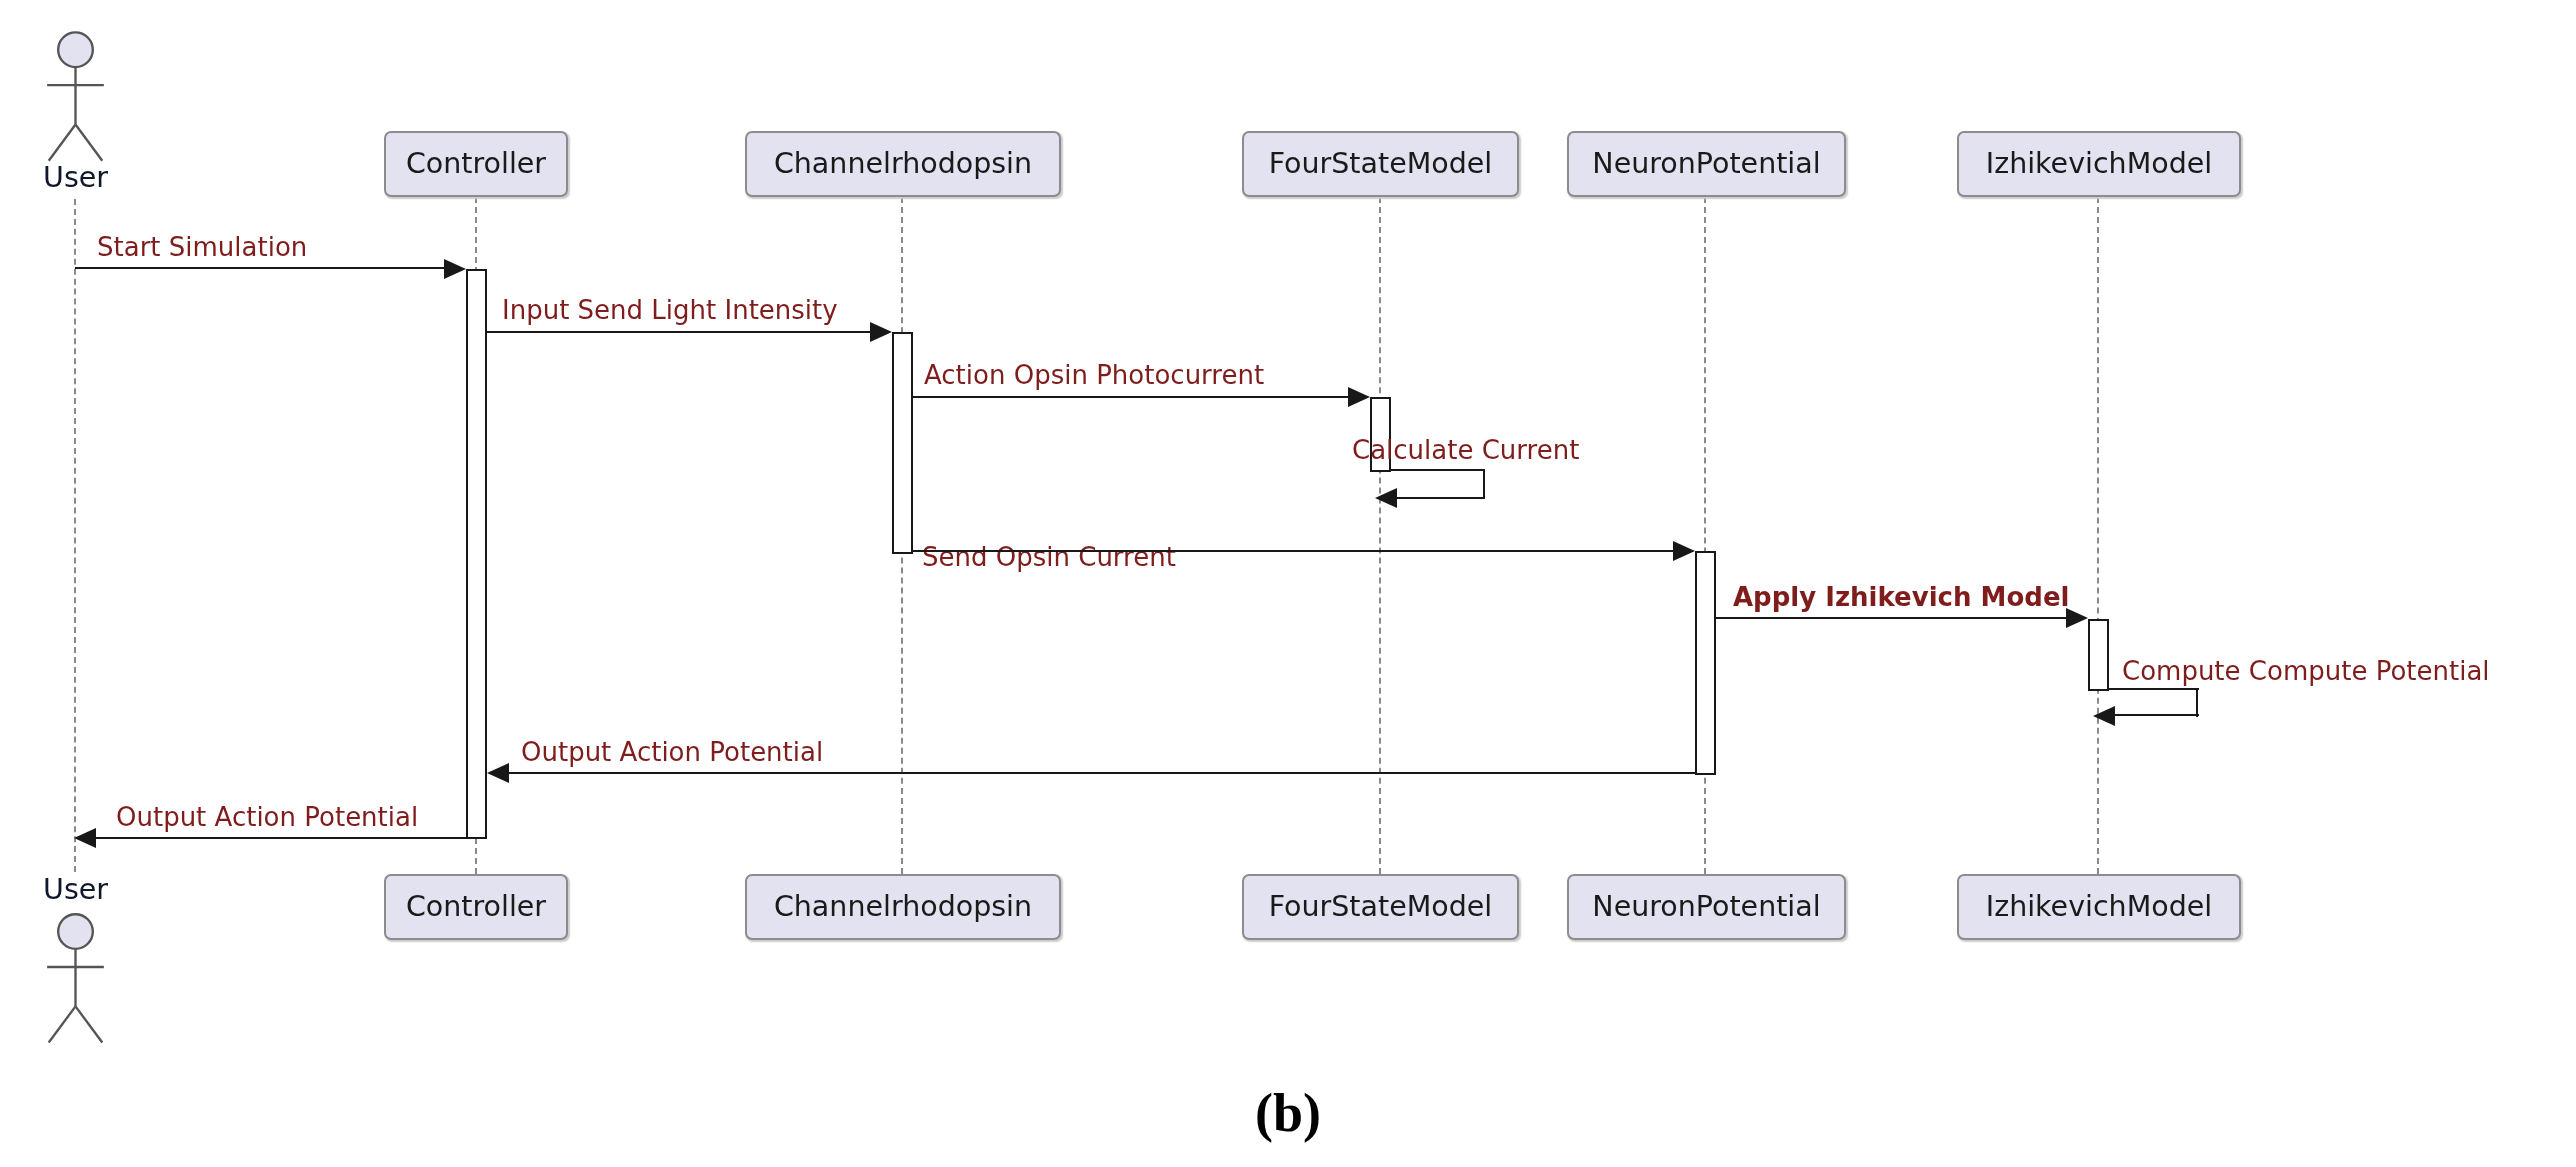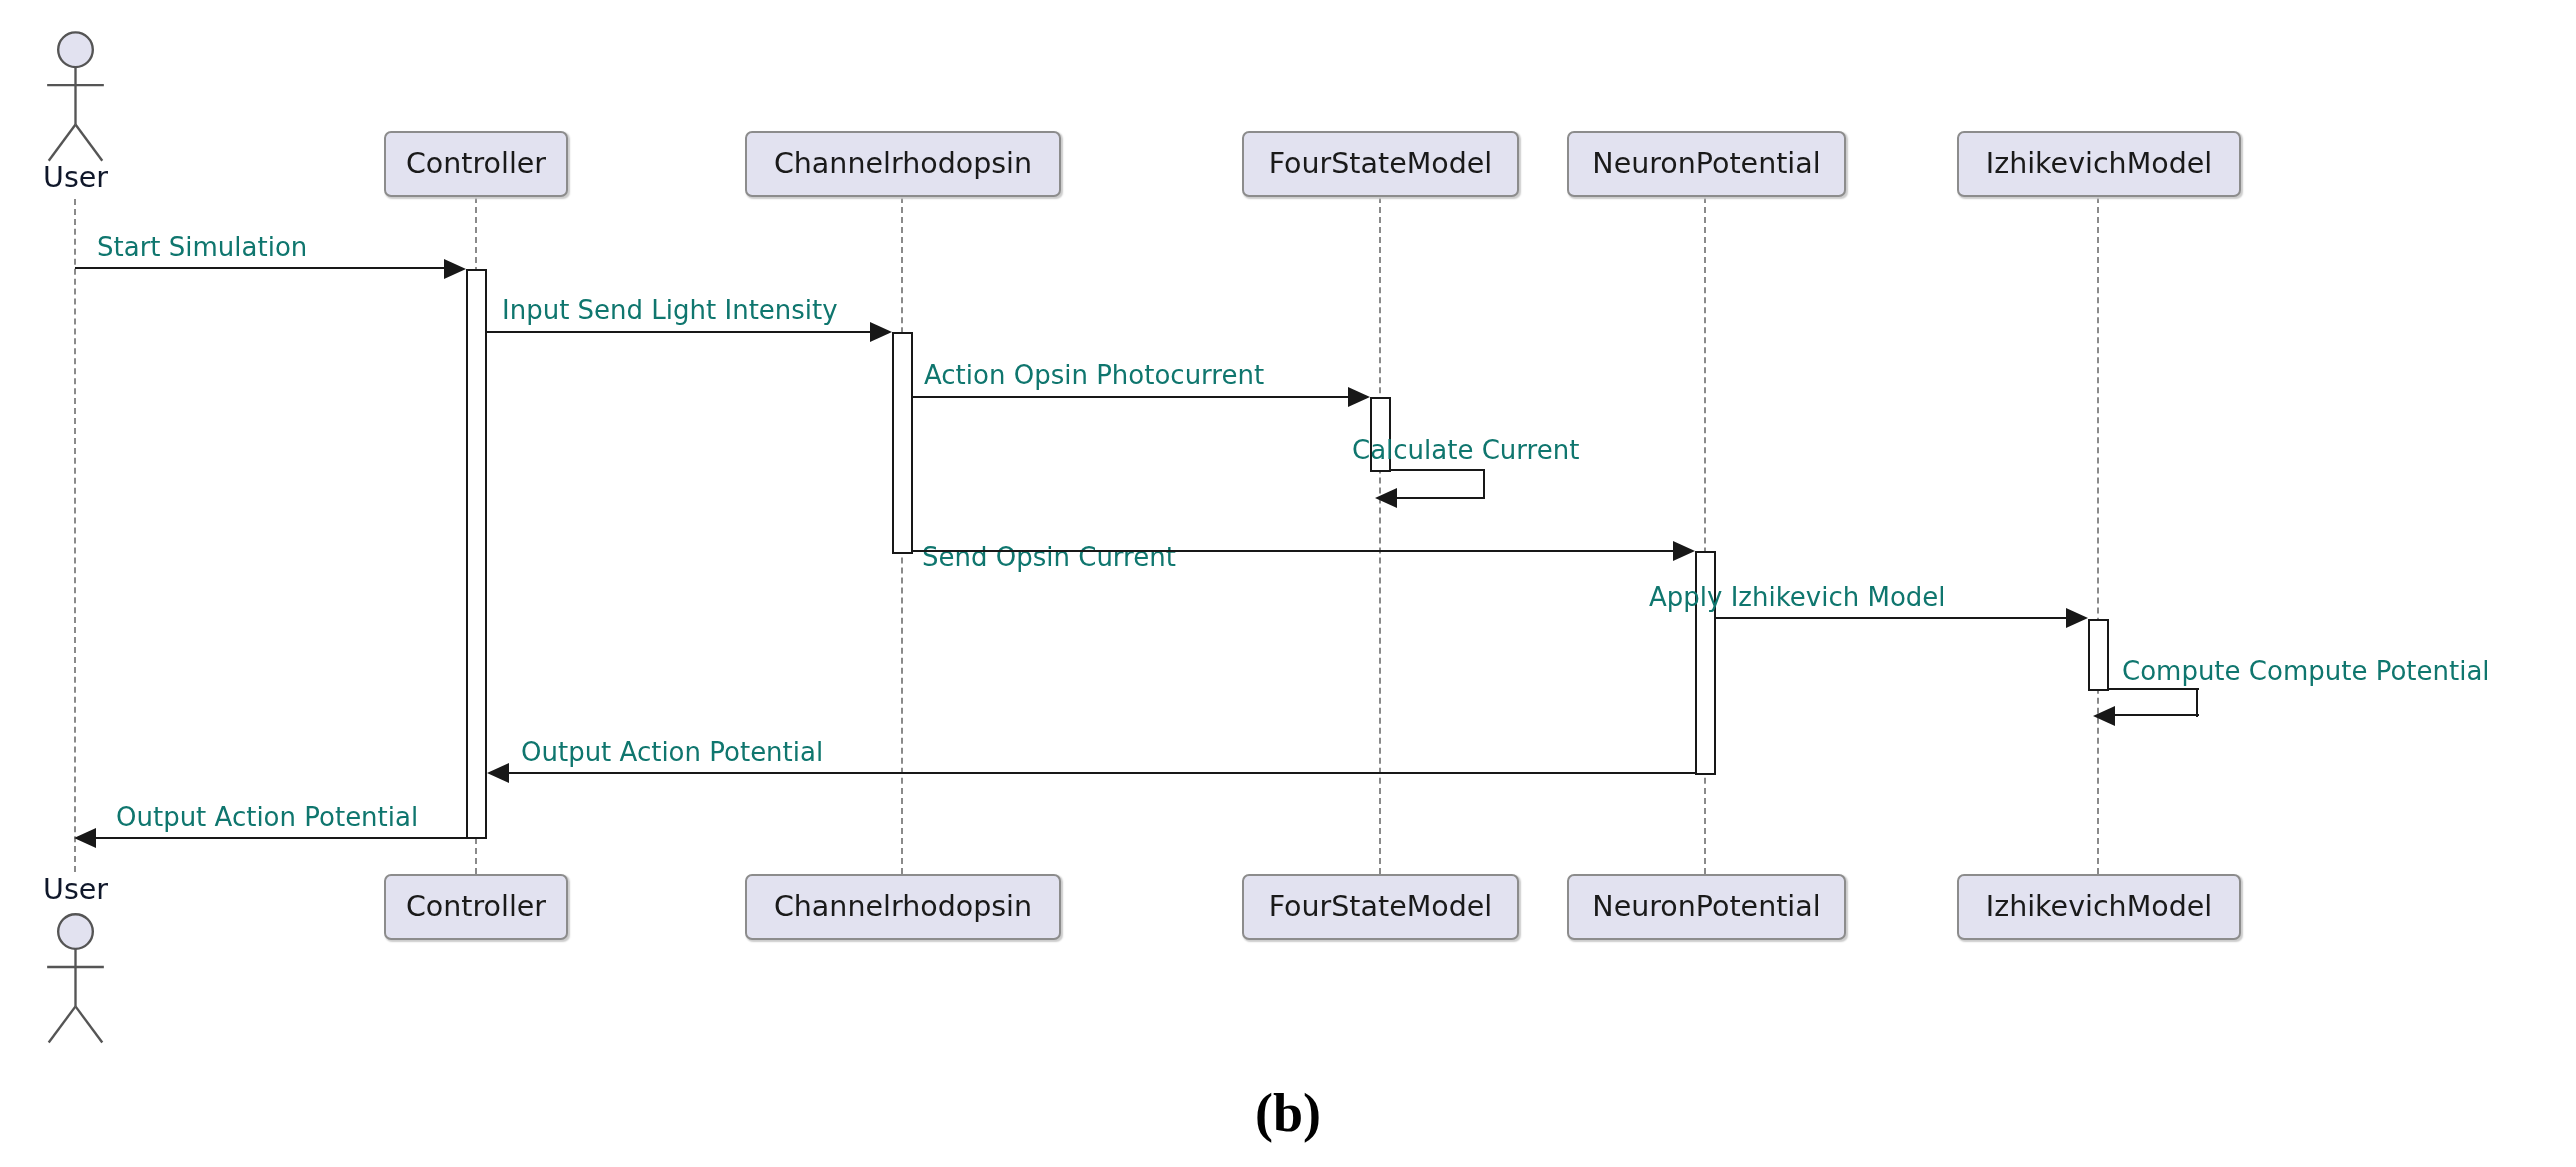--- a/index.html
+++ b/index.html
@@ -68,21 +68,21 @@
     width: 0; height: 0;
     border-top: 10.3px solid transparent;
     border-bottom: 10.3px solid transparent;
     border-right: 22px solid #181818;
   }
   .mlabel {
     position: absolute;
     font-size: 26px;
     line-height: 32px;
     white-space: nowrap;
-    color: #0f766e;
+    color: #7f1d1d;
   }
   .plabel {
     position: absolute;
     width: 127px;
     text-align: center;
     font-size: 28.5px;
     line-height: 33px;
     color: #0f172a;
   }
   .caption {
@@ -196,21 +196,21 @@
     <div class="ah-l" style="left:1375px; top:488px;"></div>
   </div>
 
   <div>
     <div class="mlabel" style="left:922px; top:513px;margin-top:28px;">Send Opsin Current</div>
     <div class="mline" style="left:913px; top:550px; width:762px;"></div>
     <div class="ah-r" style="left:1673px; top:541px;"></div>
   </div>
 
   <div>
-    <div class="mlabel" style="left:1649px; top:581px;">Apply Izhikevich Model</div>
+    <div class="mlabel" style="left:1733px; top:581px;font-weight:bold;">Apply Izhikevich Model</div>
     <div class="mline" style="left:1716px; top:617px; width:351px;"></div>
     <div class="ah-r" style="left:2066px; top:608px;"></div>
   </div>
 
   <div>
     <div class="mlabel" style="left:2122px; top:655px;">Compute Compute Potential</div>
     <div class="mline" style="left:2107px; top:688px; width:92px;"></div>
     <div class="vline" style="left:2196px; top:688px; height:29px;"></div>
     <div class="mline" style="left:2115px; top:714px; width:84px;"></div>
     <div class="ah-l" style="left:2093px; top:706px;"></div>

